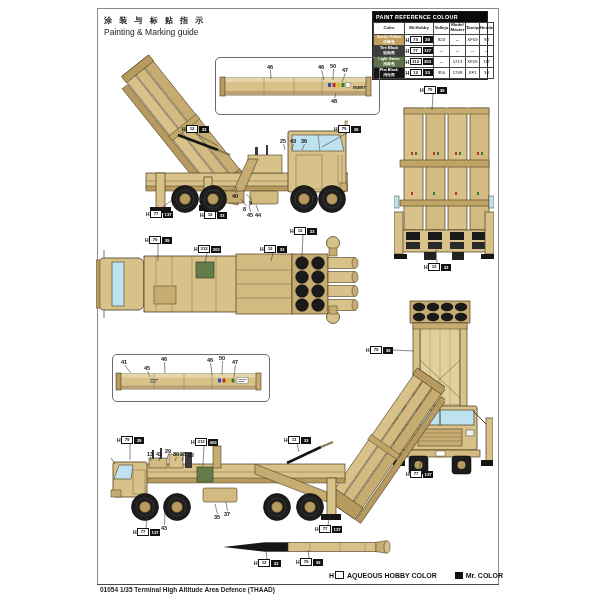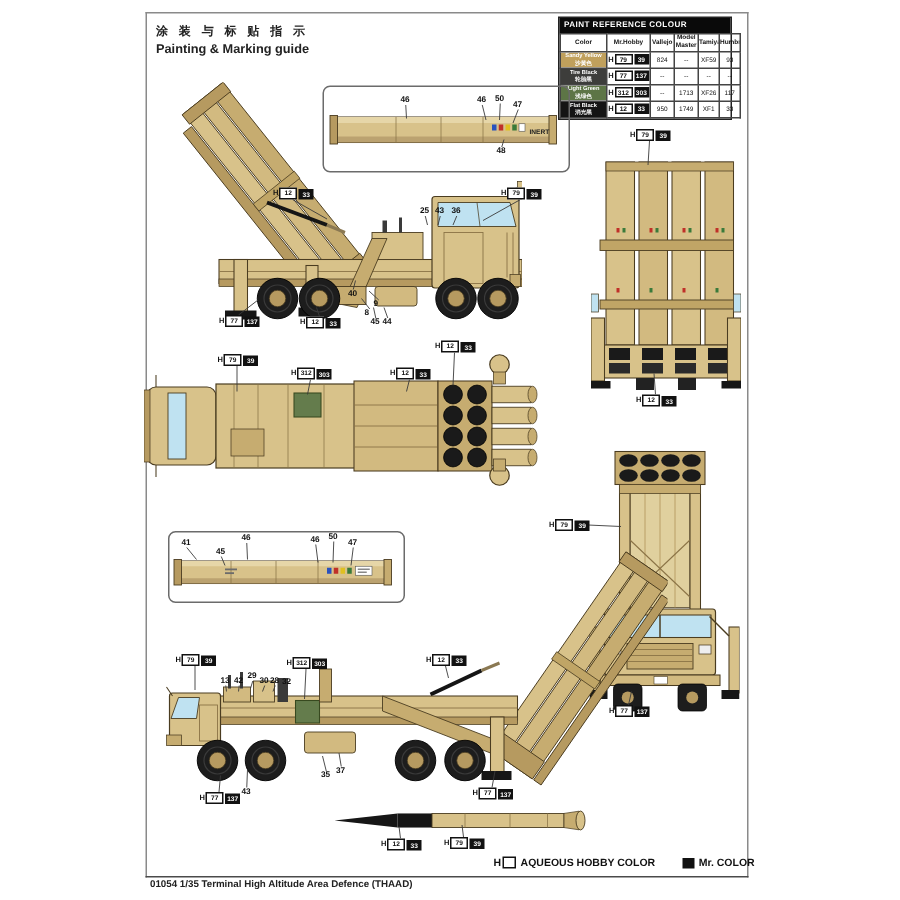--- a/index.html
+++ b/index.html
@@ -2,21 +2,21 @@
 <html><head>
 <meta charset="utf-8">
 <style>
   html,body{margin:0;padding:0}
   body{width:600px;height:600px;position:relative;background:#ffffff;
        font-family:"Liberation Sans",sans-serif;overflow:hidden;color:#111}
   .abs{position:absolute}
   .frameline{position:absolute;background:#8a8a8a}
   
   .title-zh{font-weight:bold;font-size:8px;letter-spacing:2.5px;color:#222}
-  .title-en{font-weight:bold;font-size:8.5px;color:#222;margin-top:1px}
+  .title-en{font-weight:normal;font-size:8.5px;color:#222;margin-top:1px}
   
   .ptable{position:absolute;left:372px;top:11px;width:114px;border:1px solid #222;background:#fff}
   .ptable .titlebar{background:#0a0a0a;color:#fff;font-size:5.4px;font-weight:bold;
                     letter-spacing:.3px;padding:2px 3px 1.5px 3px}
   .ptable table{border-collapse:collapse;width:100%;table-layout:fixed}
   .ptable th,.ptable td{border:0.7px solid #444;text-align:center;vertical-align:middle;
                         font-size:4.3px;padding:0;overflow:hidden}
   .ptable th{font-weight:bold;height:11px;line-height:1.1}
   .ptable td{height:10px}
   .swcell{width:100%;height:10px;display:flex;flex-direction:column;justify-content:center;

